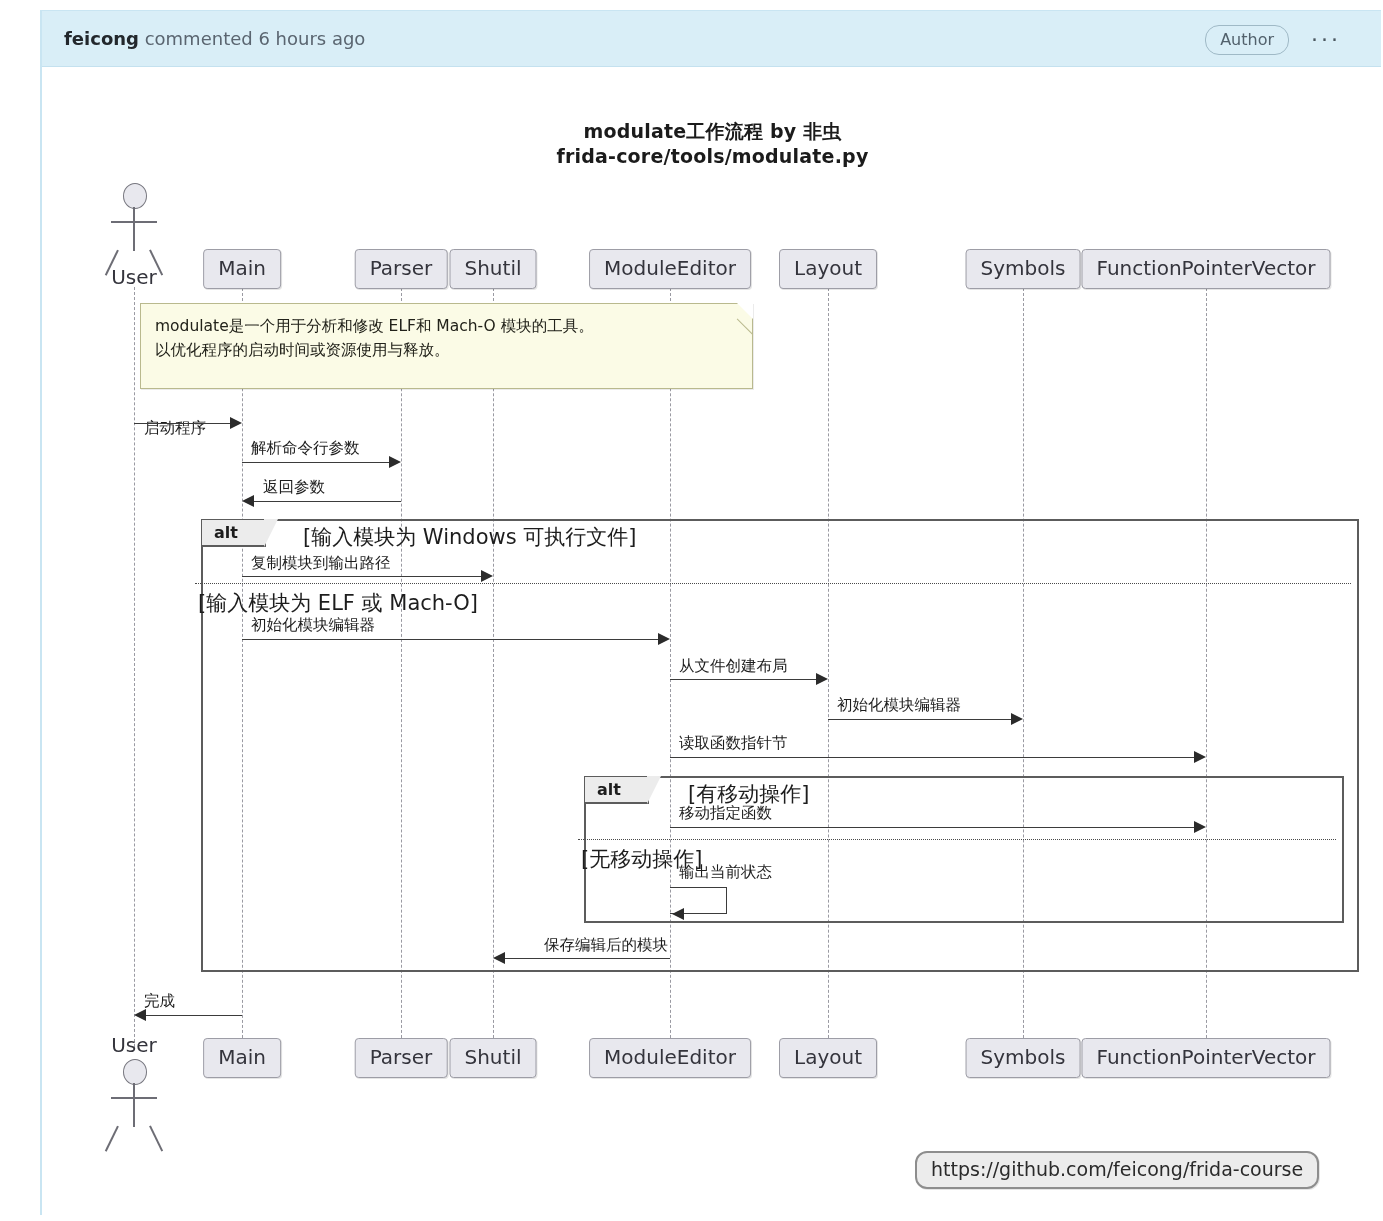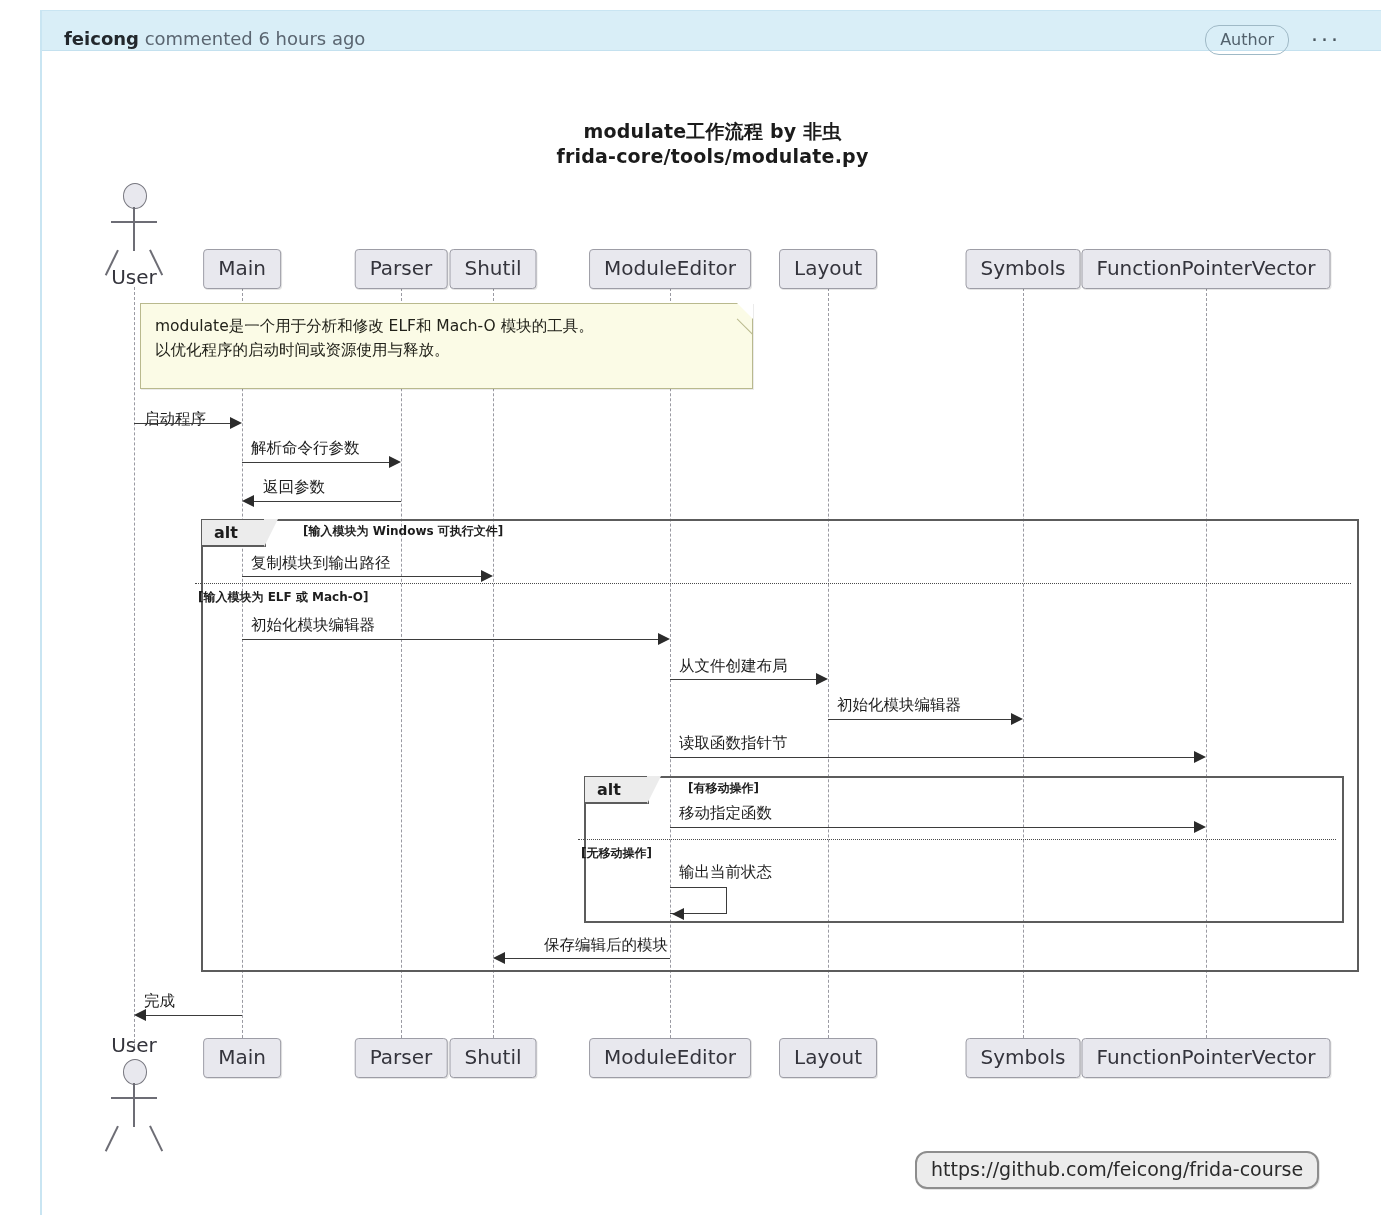--- a/index.html
+++ b/index.html
@@ -26,21 +26,21 @@
     border-left: 2px solid #c9e5f2;
     border-top: 1px solid #c9e5f2;
     background: #ffffff;
     box-sizing: border-box;
   }
   .comment-header {
     position: absolute;
     left: 0;
     top: 0;
     width: 100%;
-    height: 40px;
+    height: 56px;
     background: #d9eef7;
     border-bottom: 1px solid #c4e1ef;
     box-sizing: border-box;
   }
   .comment-meta {
     position: absolute;
     left: 22px;
     top: 17px;
     font-size: 18px;
     color: #5a6570;
@@ -229,22 +229,22 @@
     content: "";
     position: absolute;
     right: -14px;
     top: -1px;
     width: 0; height: 0;
     border-left: 14px solid #ececec;
     border-bottom: 28px solid transparent;
   }
   .frag-guard {
     position: absolute;
-    font-size: 12px;
-    font-weight: bold;
+    font-size: 21px;
+    font-weight: normal;
     color: #1d1d1d;
     white-space: nowrap;
   }
   .frag-divider {
     position: absolute;
     height: 0;
     border-top: 1.6px dotted #4a4a4a;
   }
 
   
@@ -306,21 +306,21 @@
       <div class="participant" style="left:981px;  top:182px;">Symbols</div>
       <div class="participant" style="left:1164px; top:182px;">FunctionPointerVector</div>
 
       <div class="note" style="left:98px; top:236px; width:613px; height:86px;">
         <div class="fold"></div>
         <div class="fold-edge"></div>
         <div>modulate是一个用于分析和修改 ELF和 Mach-O 模块的工具。</div>
         <div>以优化程序的启动时间或资源使用与释放。</div>
       </div>
 
-      <div class="msg-label" style="left:102px; top:344px;font-family:Liberation Mono, monospace;">启动程序</div>
+      <div class="msg-label" style="left:102px; top:352px;">启动程序</div>
       <div class="msg-line abs" style="left:92px; top:356px; width:98px;"></div>
       <div class="arrow-r abs" style="left:188px; top:350px;"></div>
 
       <div class="msg-label" style="left:209px; top:372px;">解析命令行参数</div>
       <div class="msg-line abs" style="left:200px; top:395px; width:149px;"></div>
       <div class="arrow-r abs" style="left:347px; top:389px;"></div>
 
       <div class="msg-label" style="left:221px; top:411px;text-align:right;">返回参数</div>
       <div class="msg-line abs" style="left:210px; top:434px; width:149px;"></div>
       <div class="arrow-l abs" style="left:200px; top:428px;"></div>

